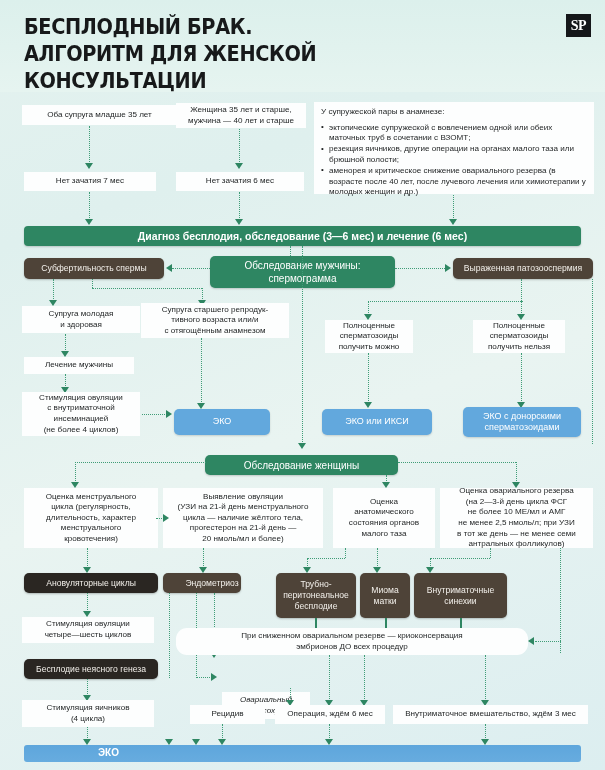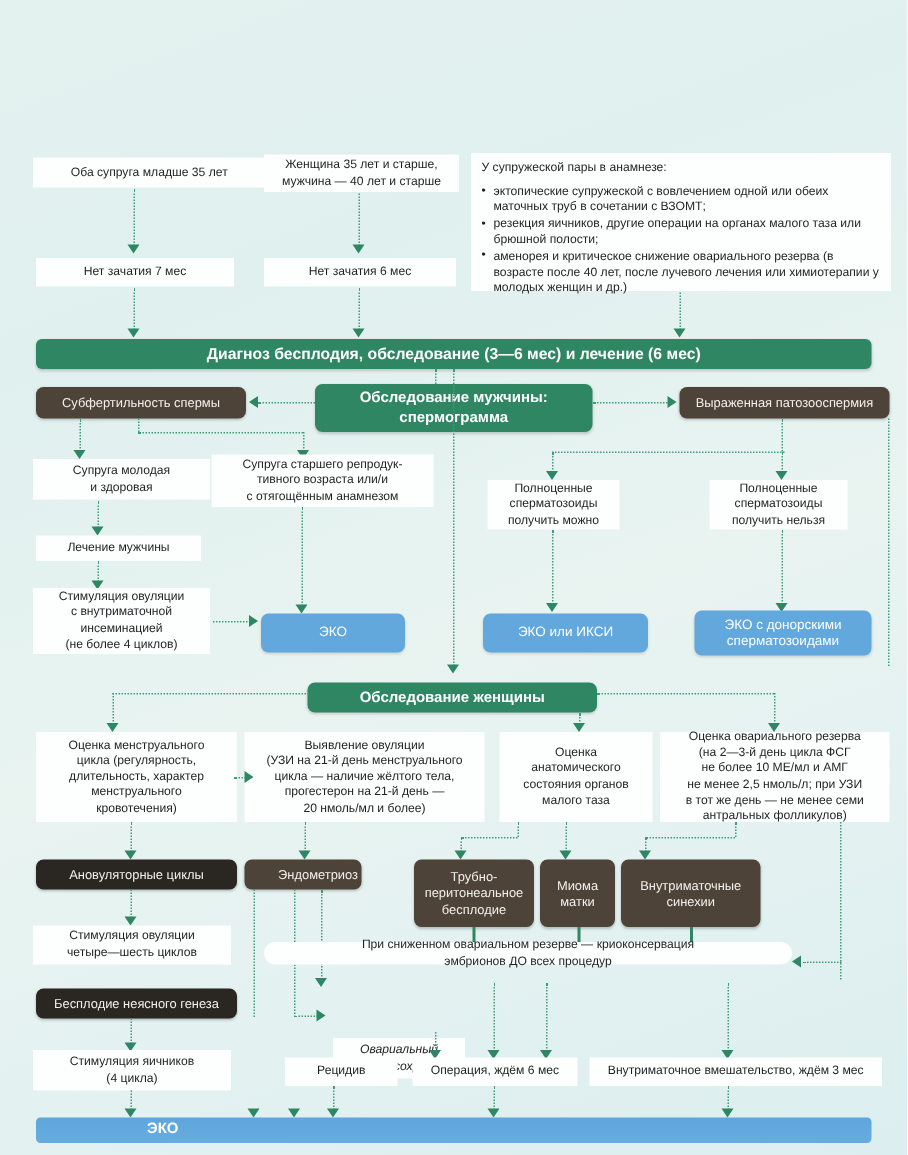--- a/index.html
+++ b/index.html
@@ -40,21 +40,21 @@
     position: absolute;
     display: flex; align-items: center; justify-content: center;
     text-align: center;
     color: #1d2021;
     background: #fdfefe;
     font-size: 8.1px; line-height: 10.6px;
     padding: 3px 4px;
   }
   .node.green {
     background: #2e8662; color: #ffffff; border-radius: 5px;
-    font-weight: 700; font-size: 10px; line-height: 13px;
+    font-weight: 400; font-size: 10px; line-height: 13px;
     box-shadow: 0 1px 2px rgba(0,0,0,.18);
   }
   .node.greenbar {
     background: #2e8662; color: #ffffff; border-radius: 4px;
     font-weight: 700; font-size: 10.5px;
     box-shadow: 0 1px 2px rgba(0,0,0,.18);
   }
   .node.dark {
     background: #4e4338; color: #f3f0eb; border-radius: 5px;
     font-size: 8.6px; line-height: 11px;
@@ -112,20 +112,29 @@
     border-top: 4px solid transparent;
     border-bottom: 4px solid transparent;
     border-right: 6px solid #2e8662;
   }
 </style>
 </head>
 <body>
 
 <div id="page">
 
+  <div id="header">
+    <div id="title">
+      <div>БЕСПЛОДНЫЙ БРАК.</div>
+      <div>АЛГОРИТМ ДЛЯ ЖЕНСКОЙ КОНСУЛЬТАЦИИ</div>
+    </div>
+    <div id="logo">
+      <span>SP</span>
+    </div>
+  </div>
 
   <div class="node" style="left:22px; top:105px; width:155px; height:20px;">Оба супруга младше 35 лет</div>
 
   <div class="node" style="left:176px; top:103px; width:130px; height:25px; white-space:pre-line;">Женщина 35 лет и старше,
 мужчина — 40 лет и старше</div>
 
   <div class="node bullets" style="left:314px; top:102px; width:280px; height:92px;">
     <div class="lead">У супружеской пары в анамнезе:</div>
     <ul>
       <li>эктопические супружеской с вовлечением одной или обеих маточных труб в сочетании с ВЗОМТ;</li>
@@ -308,21 +317,21 @@
 
   <div class="vline" style="left:169px; top:593px; height:85px;"></div>
   <div class="vline" style="left:196px; top:593px; height:85px;"></div>
   <div class="vline" style="left:214px; top:593px; height:60px;"></div>
   <div class="arrow-d" style="left:210px; top:652px;"></div>
 
   <div class="vsolid" style="left:315px; top:618px; height:12px;"></div>
   <div class="vsolid" style="left:385px; top:618px; height:12px;"></div>
   <div class="vsolid" style="left:460px; top:618px; height:12px;"></div>
 
-  <div class="node" style="left:176px; top:628px; width:352px; height:15px; white-space:pre-line;border-radius:11px;">При сниженном овариальном резерве — криоконсервация
+  <div class="node" style="left:176px; top:628px; width:352px; height:27px; white-space:pre-line;border-radius:11px;">При сниженном овариальном резерве — криоконсервация
 эмбрионов ДО всех процедур</div>
 
   <div class="hline" style="left:535px; top:641px; width:26px;"></div>
   <div class="arrow-l" style="left:528px; top:637px;"></div>
 
   <div class="node dark2" style="left:24px; top:659px; width:134px; height:20px;">Бесплодие неясного генеза</div>
 
   <div class="vline" style="left:87px; top:679px; height:17px;"></div>
   <div class="arrow-d" style="left:83px; top:695px;"></div>
 

